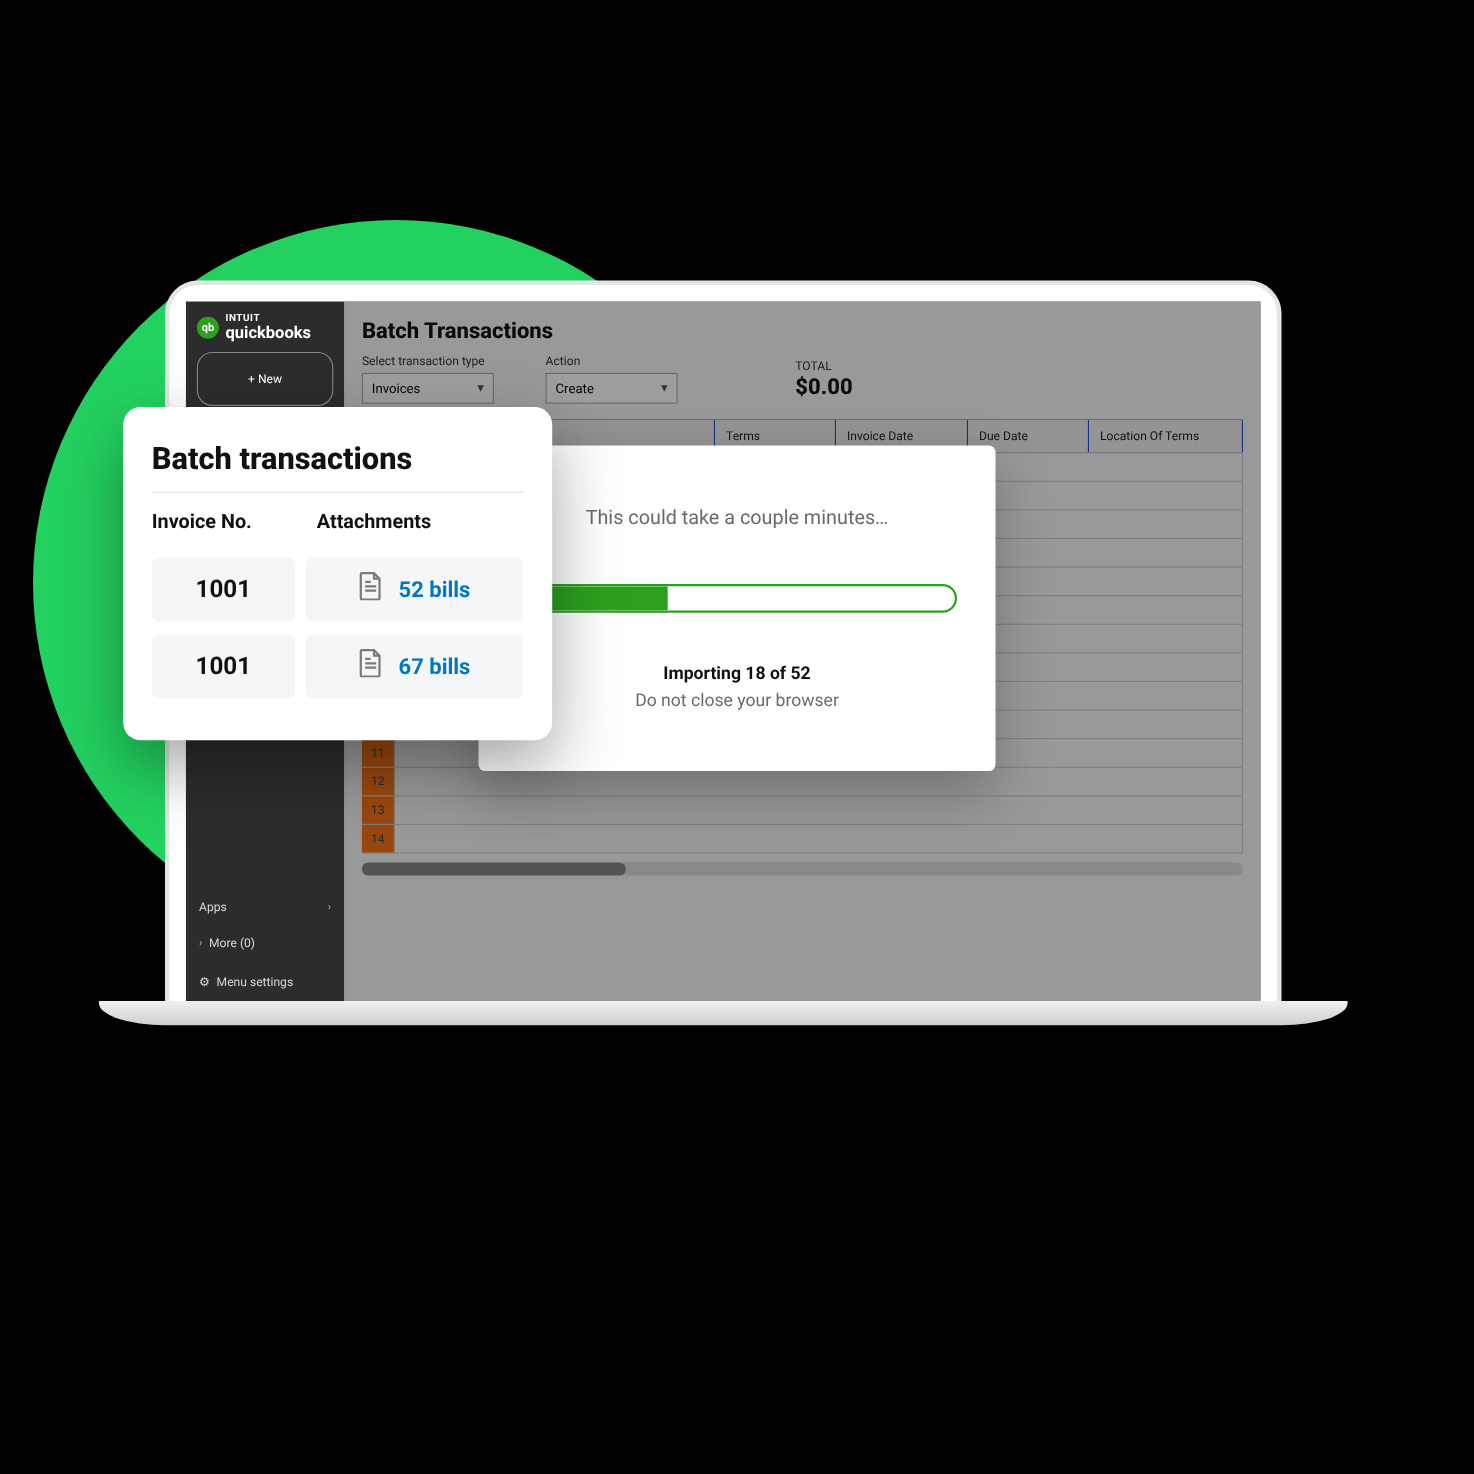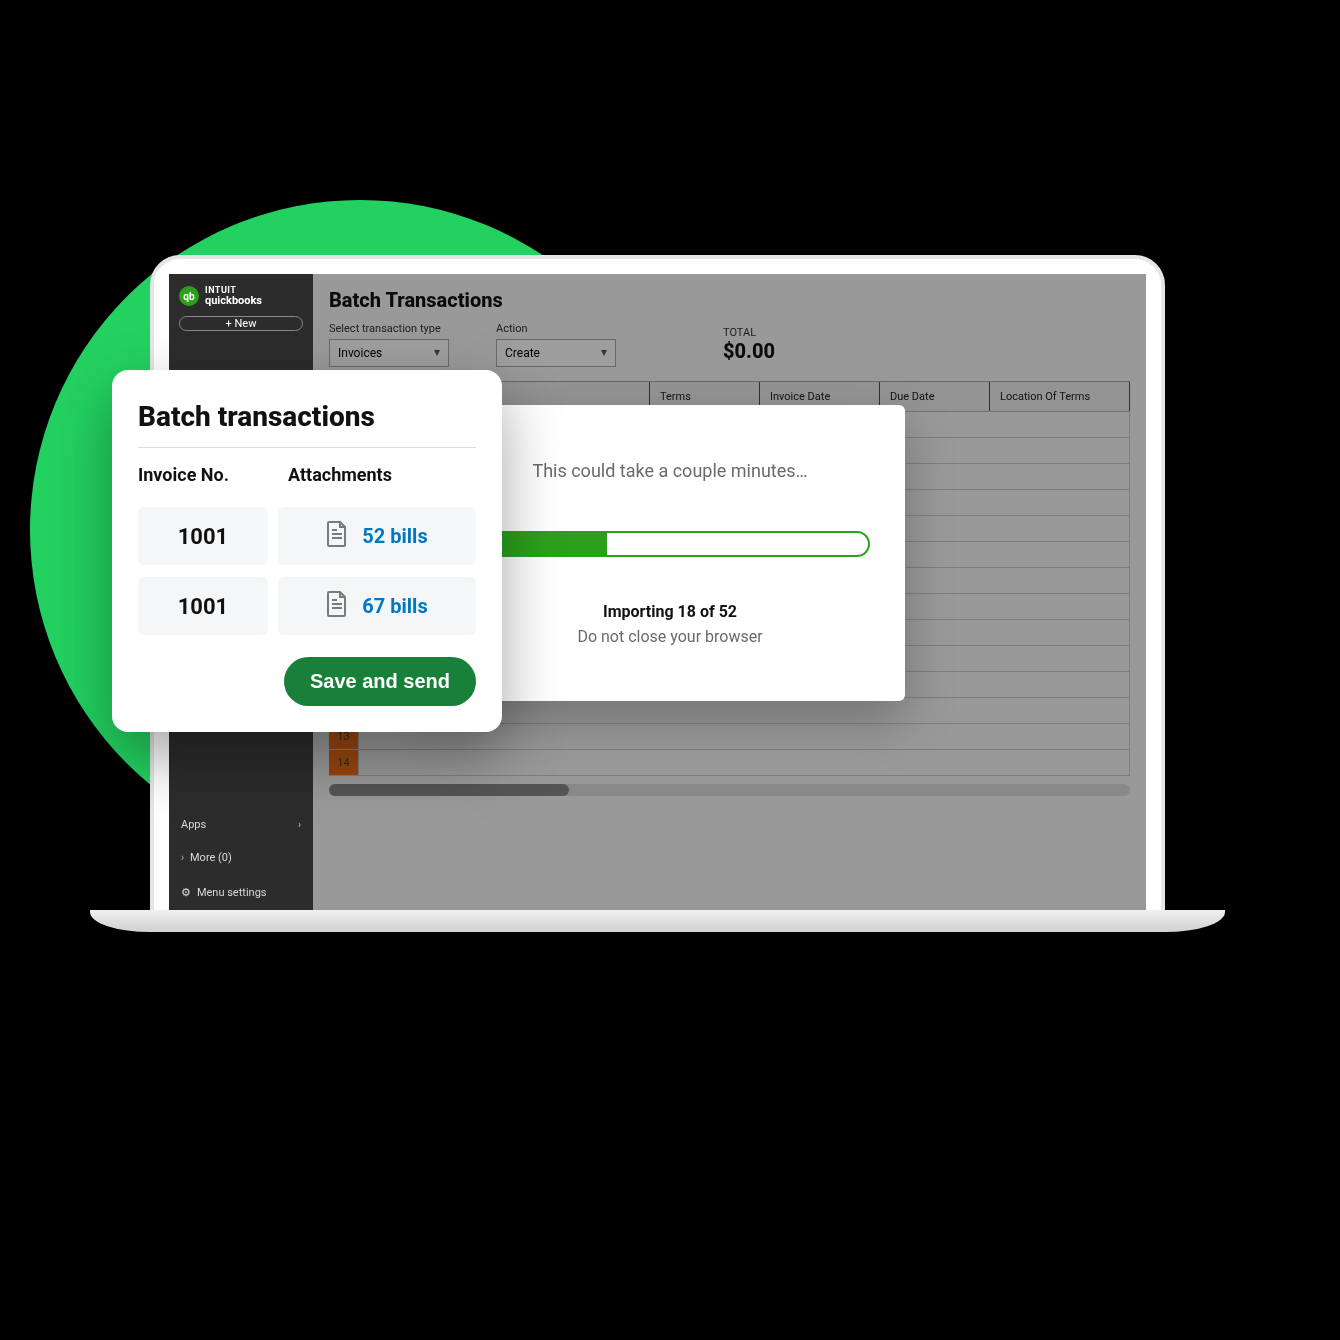--- a/index.html
+++ b/index.html
@@ -70,26 +70,26 @@
   }
   .qb-badge {
     width: 20px; height: 20px;
     background: #2ca01c;
     border-radius: 50%;
     display:flex;align-items:center;justify-content:center;
     color:#fff;font-weight:700;font-size:10px;
   }
   .logo-text { font-size: 10px; line-height:1; }
   .logo-text .t1 { font-weight:700; letter-spacing:0.5px; font-size:9px; }
-  .logo-text .t2 { font-weight:700; font-size:11px; }
+  .logo-text .t2 { font-weight:700; font-size:15px; }
   .new-btn {
     margin: 0 10px 10px 10px;
     border: 1px solid #888;
     border-radius: 14px;
-    padding: 0 0;
+    padding: 17px 0;
     text-align: center;
     color: #fff;
     font-size: 11px;
     cursor: pointer;
   }
   .sidebar-spacer { flex: 1; }
   .sidebar-item {
     padding: 10px 12px;
     color: #d8d8d8;
     display: flex;
@@ -379,14 +379,13 @@
         <div class="bcell bc2">
           <span class="file-ic"><svg width="22" height="26" viewBox="0 0 22 26" fill="none">
               <path d="M3 1h11l5 5v18a1 1 0 0 1-1 1H3a1 1 0 0 1-1-1V2a1 1 0 0 1 1-1z" stroke="#7a7a7a" stroke-width="2"></path>
               <path d="M14 1v5h5" stroke="#7a7a7a" stroke-width="2"></path>
               <path d="M6 13h10M6 17h10M6 9h5" stroke="#7a7a7a" stroke-width="2"></path>
             </svg></span>
           <span class="bill-link">67 bills</span>
         </div>
       </div>
     </div>
-  <button class="save-btn">Save and send</button>
 </div>
 
 </body></html>

